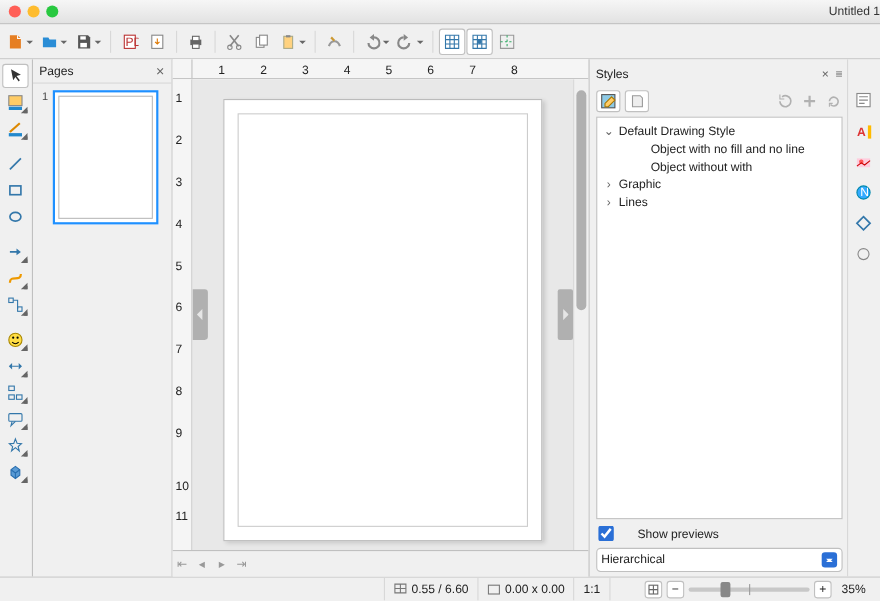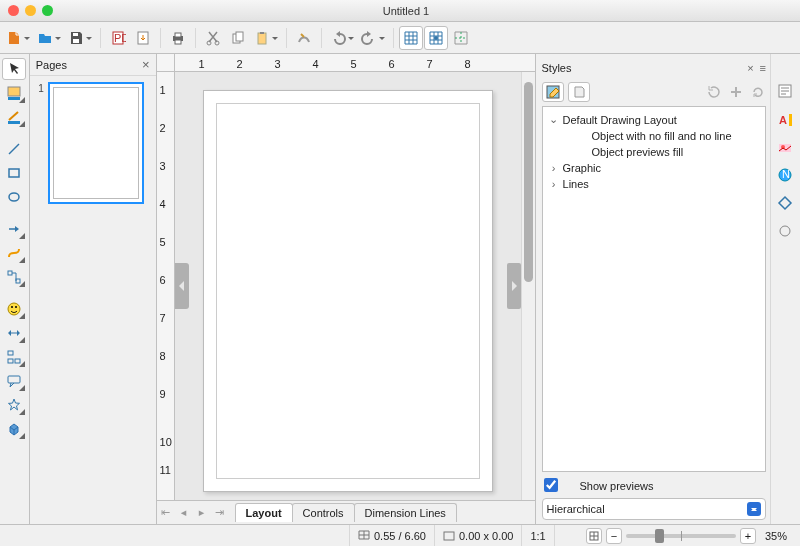--- a/index.html
+++ b/index.html
@@ -8,21 +8,21 @@
   --hover:#d0d0d0; --ruler:#f5f5f5;
 }
 *{box-sizing:border-box;margin:0;padding:0;font-family:-apple-system,"Helvetica Neue",Arial,sans-serif;font-size:11px;color:var(--text);user-select:none}
 html,body{width:800px;height:546px;overflow:hidden;background:var(--bg)}
 
 
 #titlebar{height:22px;background:linear-gradient(#f6f6f6,#e2e2e2);border-bottom:1px solid var(--border);display:flex;align-items:center;padding:0 8px;position:relative}
 #traffic{display:flex;gap:6px}
 .tl{width:11px;height:11px;border-radius:50%}
 .tl.r{background:#ff5f57}.tl.y{background:#febc2e}.tl.g{background:#28c840}
-#title{position:absolute;left:12px;right:0;text-align:center;font-weight:500;color:#333}
+#title{position:absolute;left:12px;right:0;text-align:right;font-weight:500;color:#333}
 
 
 #toolbar{height:32px;background:var(--bg);border-bottom:1px solid var(--border);display:flex;align-items:center;padding:0 3px;gap:1px}
 .tb-btn{height:24px;min-width:24px;display:flex;align-items:center;justify-content:center;border:1px solid transparent;border-radius:3px;position:relative;padding:0 2px}
 .tb-btn.drop{padding-right:10px}
 .tb-btn.drop::after{content:"";position:absolute;right:2px;top:10px;border:3px solid transparent;border-top-color:#666}
 .tb-sep{width:1px;height:20px;background:var(--border2);margin:0 4px}
 .tb-btn.active{background:#fff;border-color:var(--border)}
 
 
@@ -375,25 +375,20 @@
       </div>
       <div id="scroll-v">
           <div class="thumb"></div>
         </div>
     </div>
     <div id="tabs">
       <div class="nav-arr">⇤</div>
       <div class="nav-arr">◂</div>
       <div class="nav-arr">▸</div>
       <div class="nav-arr">⇥</div>
-      <div class="tabbar">
-          <div class="tab active">Layout</div>
-          <div class="tab">Controls</div>
-          <div class="tab">Dimension Lines</div>
-        </div>
     </div>
   </div>
 
   <div id="right">
     <div id="styles">
       <div id="styles-head">
         <span class="title">Styles</span>
         <div class="ctl">
           <span style="color:#666">×</span>
           <span style="color:#666">≡</span>
@@ -429,27 +424,27 @@
               <svg width="16" height="16">
                 <path d="M4 8a4 4 0 1 1 1 3" fill="none" stroke="#888" stroke-width="1.5"></path>
                 <path d="M4 13v-3h3" fill="none" stroke="#888"></path>
               </svg>
             </div>
           </div>
       </div>
       <div id="styles-tree">
           <div class="node">
             <span class="tw">⌄</span>
-            <span>Default Drawing Layout</span>
+            <span>Default Drawing Style</span>
           </div>
           <div class="node child">
             <span>Object with no fill and no line</span>
           </div>
           <div class="node child">
-            <span>Object previews fill</span>
+            <span>Object without with</span>
           </div>
           <div class="node">
             <span class="tw">›</span>
             <span>Graphic</span>
           </div>
           <div class="node">
             <span class="tw">›</span>
             <span>Lines</span>
           </div>
         </div>

